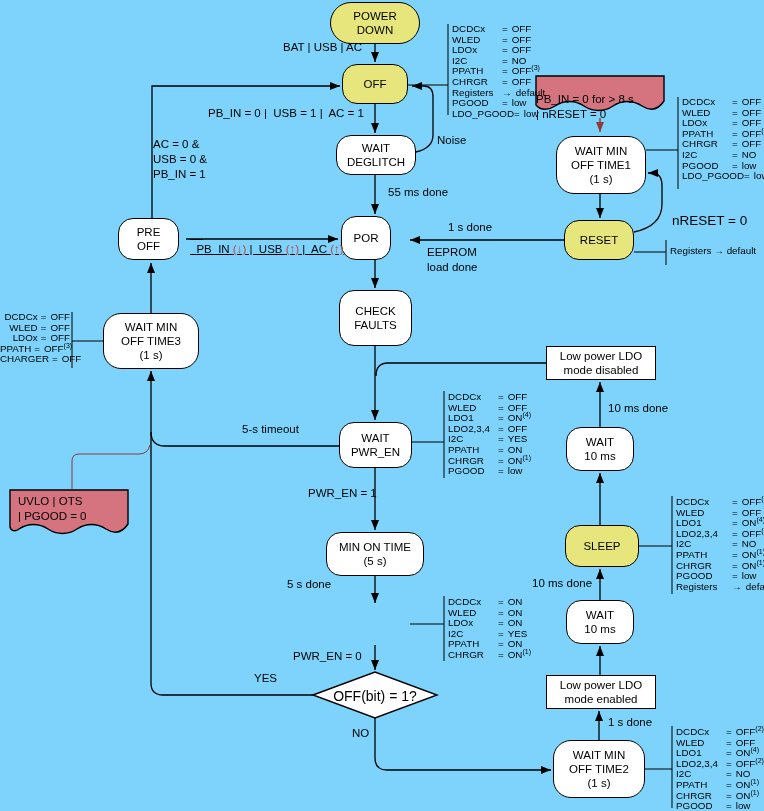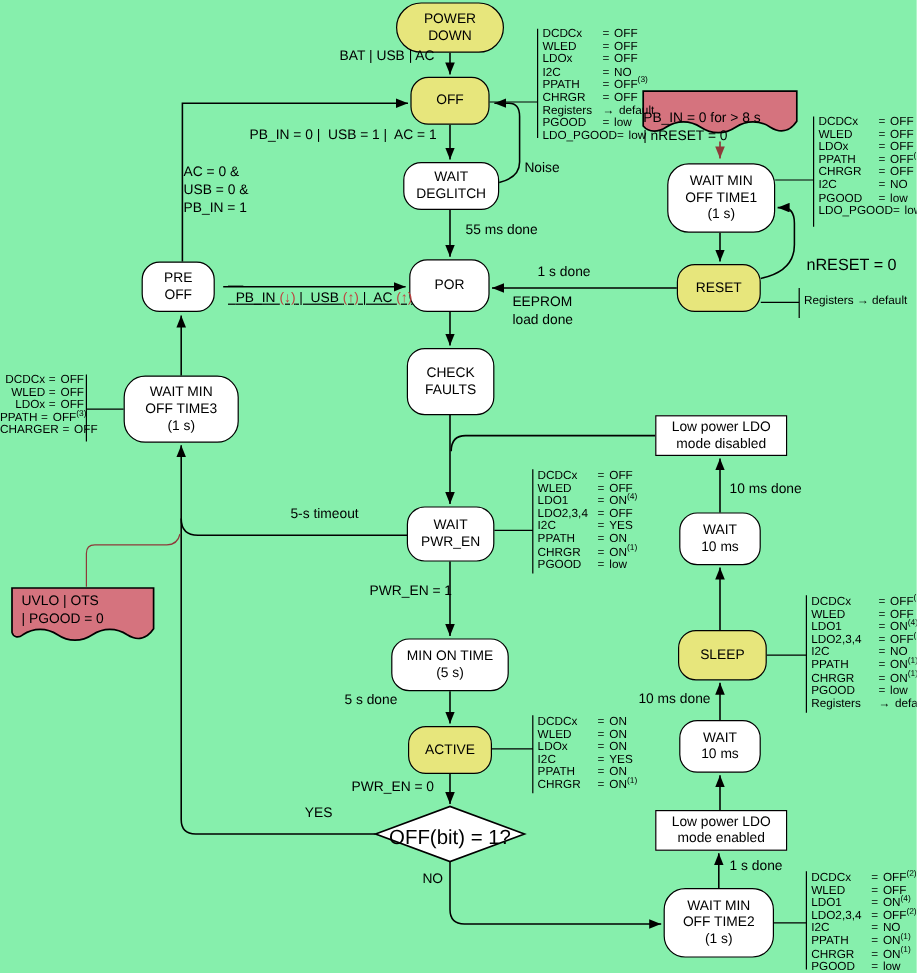--- a/index.html
+++ b/index.html
@@ -1,16 +1,16 @@
 <!DOCTYPE html>
 <html><head>
 <meta charset="utf-8">
 <style>
   html,body { margin:0; padding:0; background:#fff; }
-  .canvas { position:relative; width:764px; height:811px; background:#86efac;
+  .canvas { position:relative; width:764px; height:811px; background:#7dd3fc;
             font-family:"Liberation Sans", sans-serif; color:#000; overflow:hidden; }
   svg.layer { position:absolute; left:0; top:0; }
   .st { position:absolute; box-sizing:border-box; display:flex; align-items:center; justify-content:center;
         text-align:center; white-space:pre; border:1.5px solid #000; background:#fff;
         font-size:11.5px; line-height:14px; border-radius:15px; }
   .st.yellow { background:#e7e67c; }
   .st.tall { border-radius:18px; }
   .st.stadium { border-radius:21px; }
   .st.rect { border-radius:0; border-width:1.3px; }
   .lbl { position:absolute; white-space:pre; font-size:11.5px; line-height:15px; }
@@ -20,21 +20,21 @@
   .red { color:#bf4341; }
   .callout-text { position:absolute; font-size:11.5px; line-height:15px; white-space:pre; }
   .callout-text.center { text-align:left;margin-top:13px; }
   .ann { position:absolute; font-size:9.8px; line-height:10.6px; white-space:nowrap; }
   .ann-n { display:inline-block; min-width:50px; }
   .ann-eq { display:inline-block; margin-right:4px; }
   .ann sup { font-size:7px; vertical-align:super; line-height:0; }
   .ann.wide .ann-n { min-width:56px; }
   .ann.rightalign { text-align:right; }
   .ann.rightalign .ann-n { min-width:0; margin-right:3px; }
-  .decision-label { position:absolute; font-size:17px; text-align:center; }
+  .decision-label { position:absolute; font-size:14px; text-align:center; }
 </style>
 </head>
 <body>
 
 <div class="canvas">
 
   <svg class="layer" width="764" height="811" viewBox="0 0 764 811">
     <defs>
       <marker id="ah" viewBox="0 0 10 8" markerWidth="10" markerHeight="8" refX="10" refY="4" orient="auto" markerUnits="userSpaceOnUse">
         <path d="M0,0 L10,4 L0,8 Z" fill="#000"></path>
@@ -91,37 +91,36 @@
 
     <path d="M536 76 L664 76 L664 101 C658 110 650 111 642 106 C633 100 622 100 613 106 C604 112 593 112 584 106 C575 100 564 100 555 106 C549 110 541 111 536 105 Z" fill="#d5737e" stroke="#000" stroke-width="1.4"></path>
     <path d="M10 490 L128 490 L128 524 C122 533 114 534 106 529 C97 523 86 523 77 529 C68 535 57 535 48 529 C39 523 28 523 19 529 C15 532 11 531 10 527 Z" fill="#d5737e" stroke="#000" stroke-width="1.4"></path>
   </svg>
 
   <div class="st stadium yellow" style="left:330px; top:2px; width:90px; height:42px;">POWER
 DOWN</div>
   <div class="st yellow" style="left:342px; top:64px; width:66px; height:40px;">OFF</div>
   <div class="st" style="left:336px; top:135px; width:80px; height:40px;">WAIT
 DEGLITCH</div>
-  <div class="st" style="left:341px; top:216px; width:67px; height:44px;text-align:right;">POR</div>
+  <div class="st" style="left:341px; top:216px; width:50px; height:44px;text-align:right;">POR</div>
   <div class="st" style="left:339px; top:290px; width:73px; height:56px;">CHECK
 FAULTS</div>
   <div class="st tall" style="left:556px; top:136px; width:90px; height:58px;">WAIT MIN
 OFF TIME1
 (1 s)</div>
   <div class="st yellow" style="left:564px; top:220px; width:70px; height:40px;">RESET</div>
   <div class="st" style="left:118px; top:218px; width:61px; height:42px;">PRE
 OFF</div>
   <div class="st tall" style="left:103px; top:313px; width:96px; height:56px;">WAIT MIN
 OFF TIME3
 (1 s)</div>
   <div class="st" style="left:339px; top:422px; width:73px; height:46px;">WAIT
 PWR_EN</div>
   <div class="st" style="left:326px; top:532px; width:98px; height:44px;">MIN ON TIME
 (5 s)</div>
-  <div class="st yellow" style="left:340px; top:605px; width:70px; height:40px;">ACTIVE</div>
   <div class="st yellow" style="left:565px; top:525px; width:74px; height:42px;">SLEEP</div>
   <div class="st" style="left:566px; top:427px; width:68px; height:44px;">WAIT
 10 ms</div>
   <div class="st" style="left:566px; top:600px; width:68px; height:44px;">WAIT
 10 ms</div>
   <div class="st rect" style="left:546px; top:346px; width:110px; height:34px;">Low power LDO
 mode disabled</div>
   <div class="st rect" style="left:546px; top:675px; width:110px; height:34px;">Low power LDO
 mode enabled</div>
   <div class="st tall" style="left:553px; top:740px; width:92px; height:58px;">WAIT MIN

